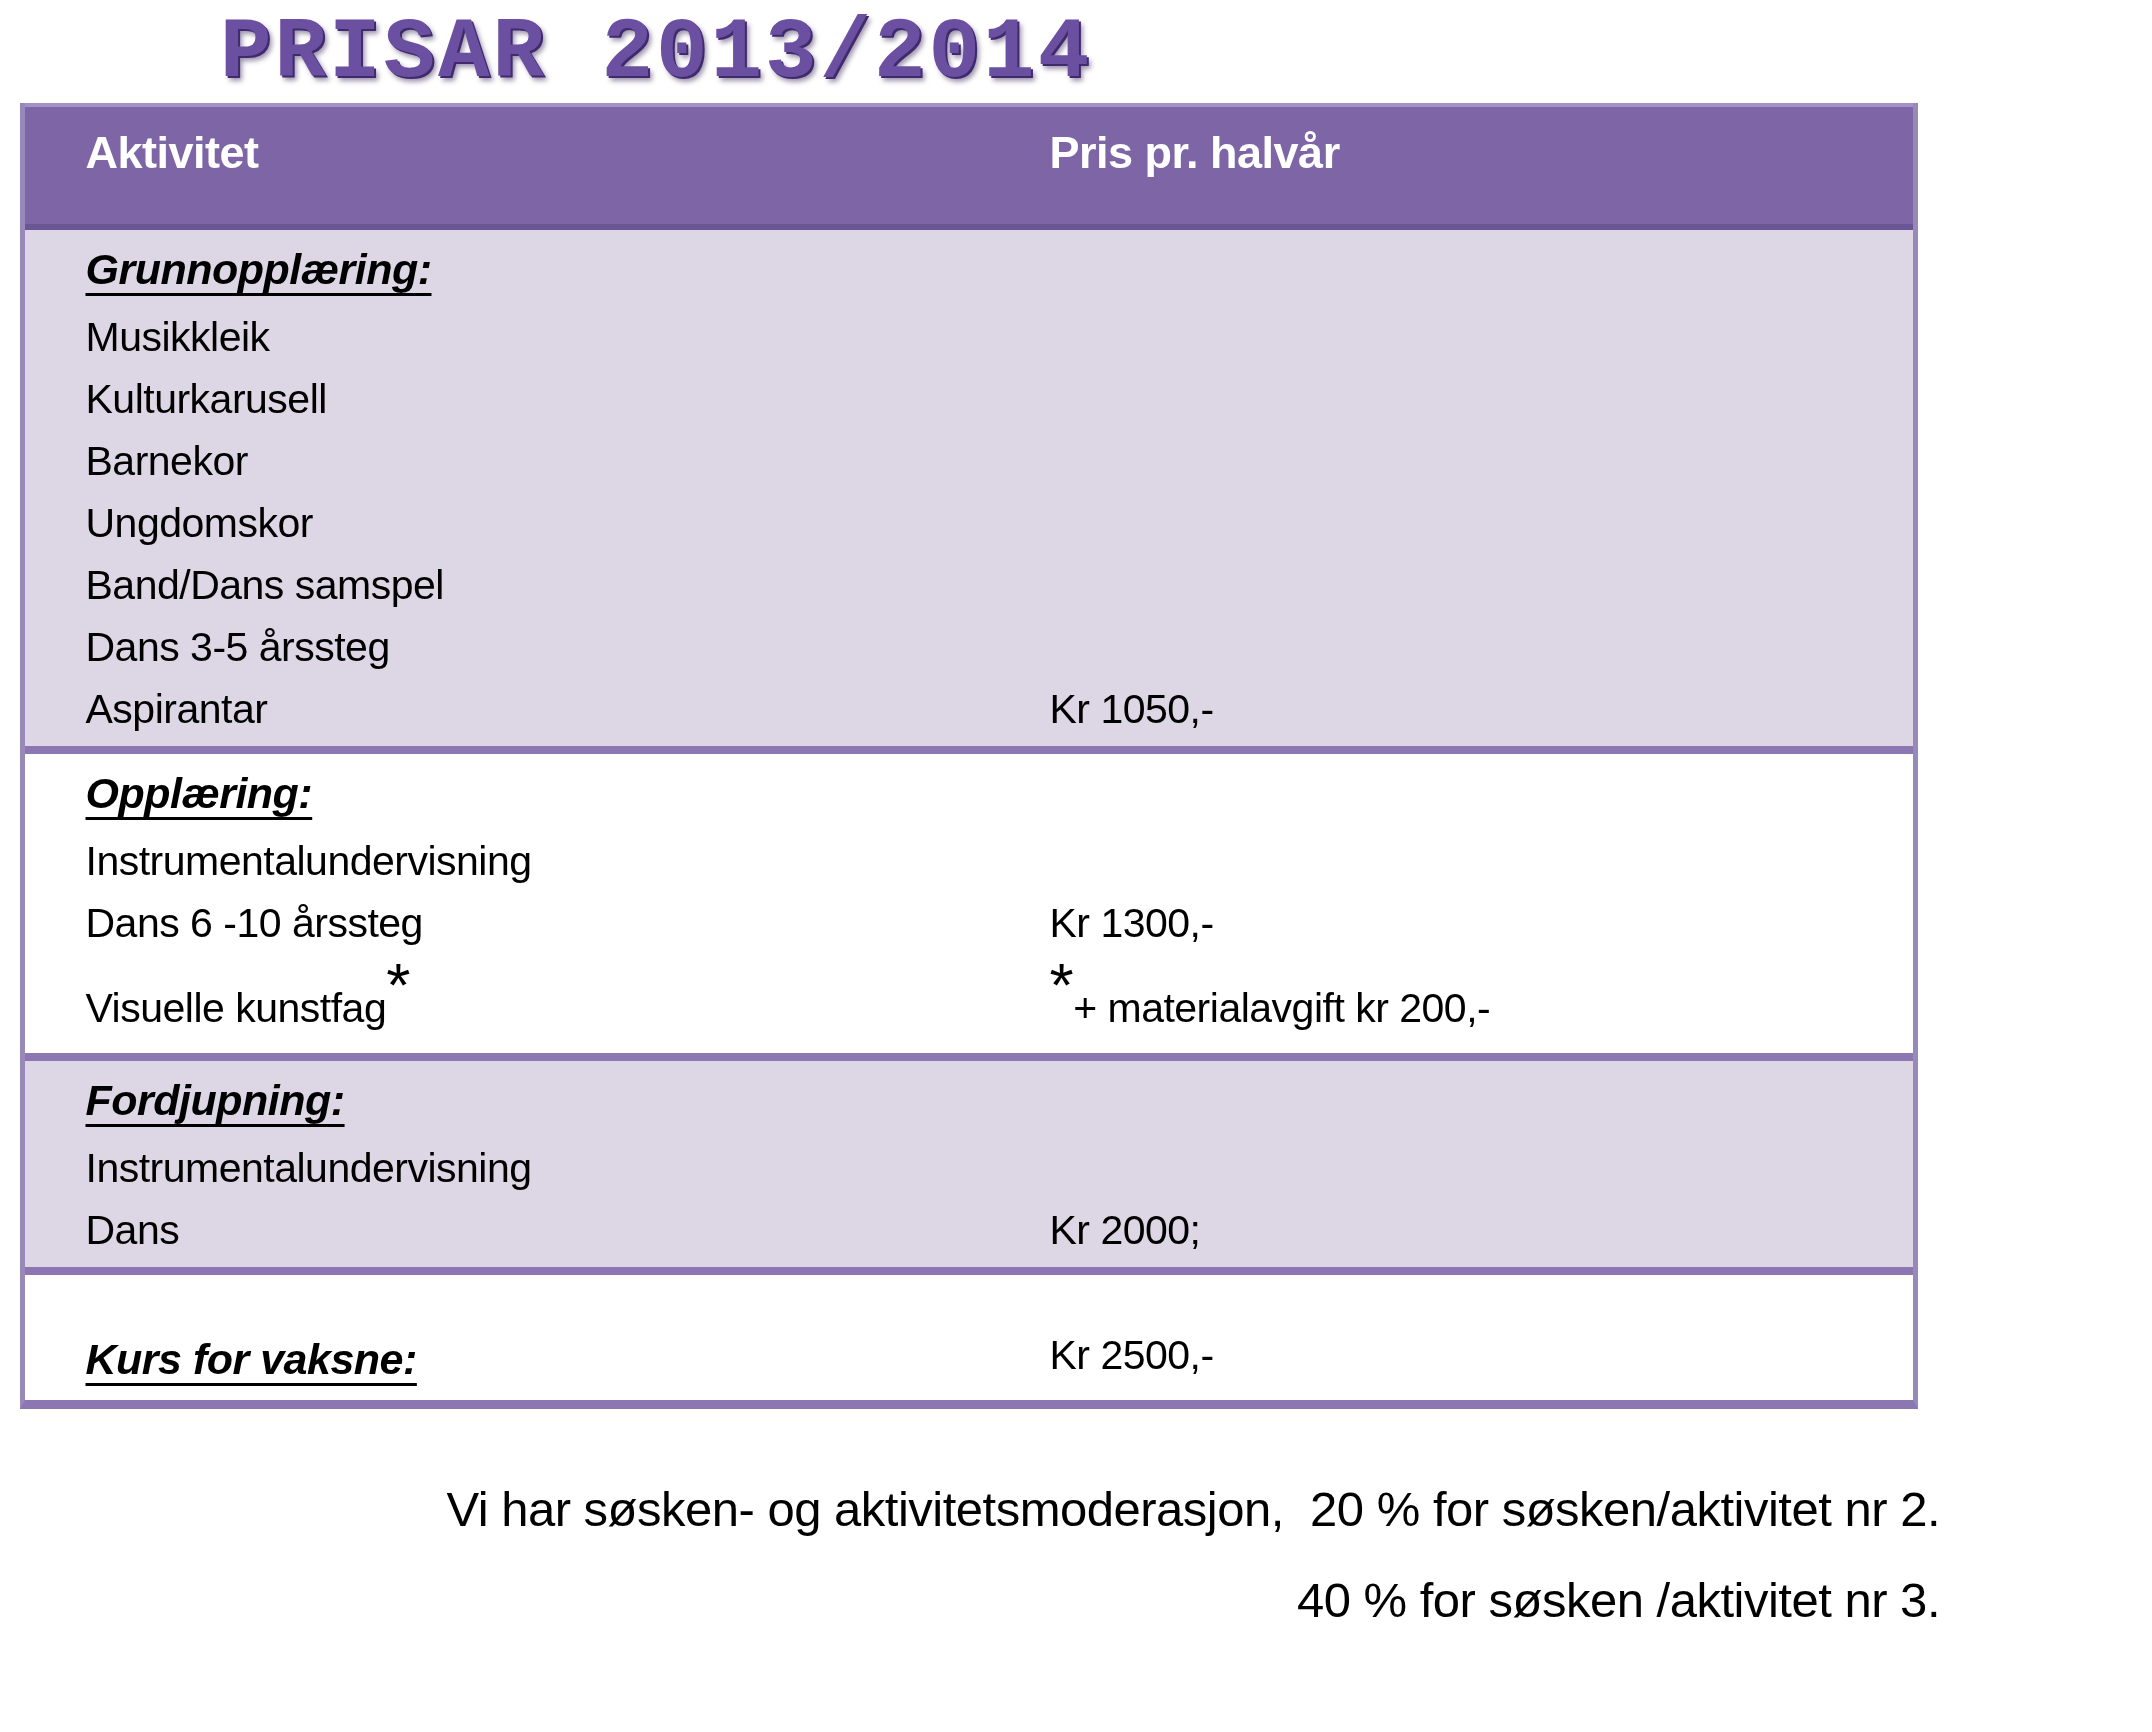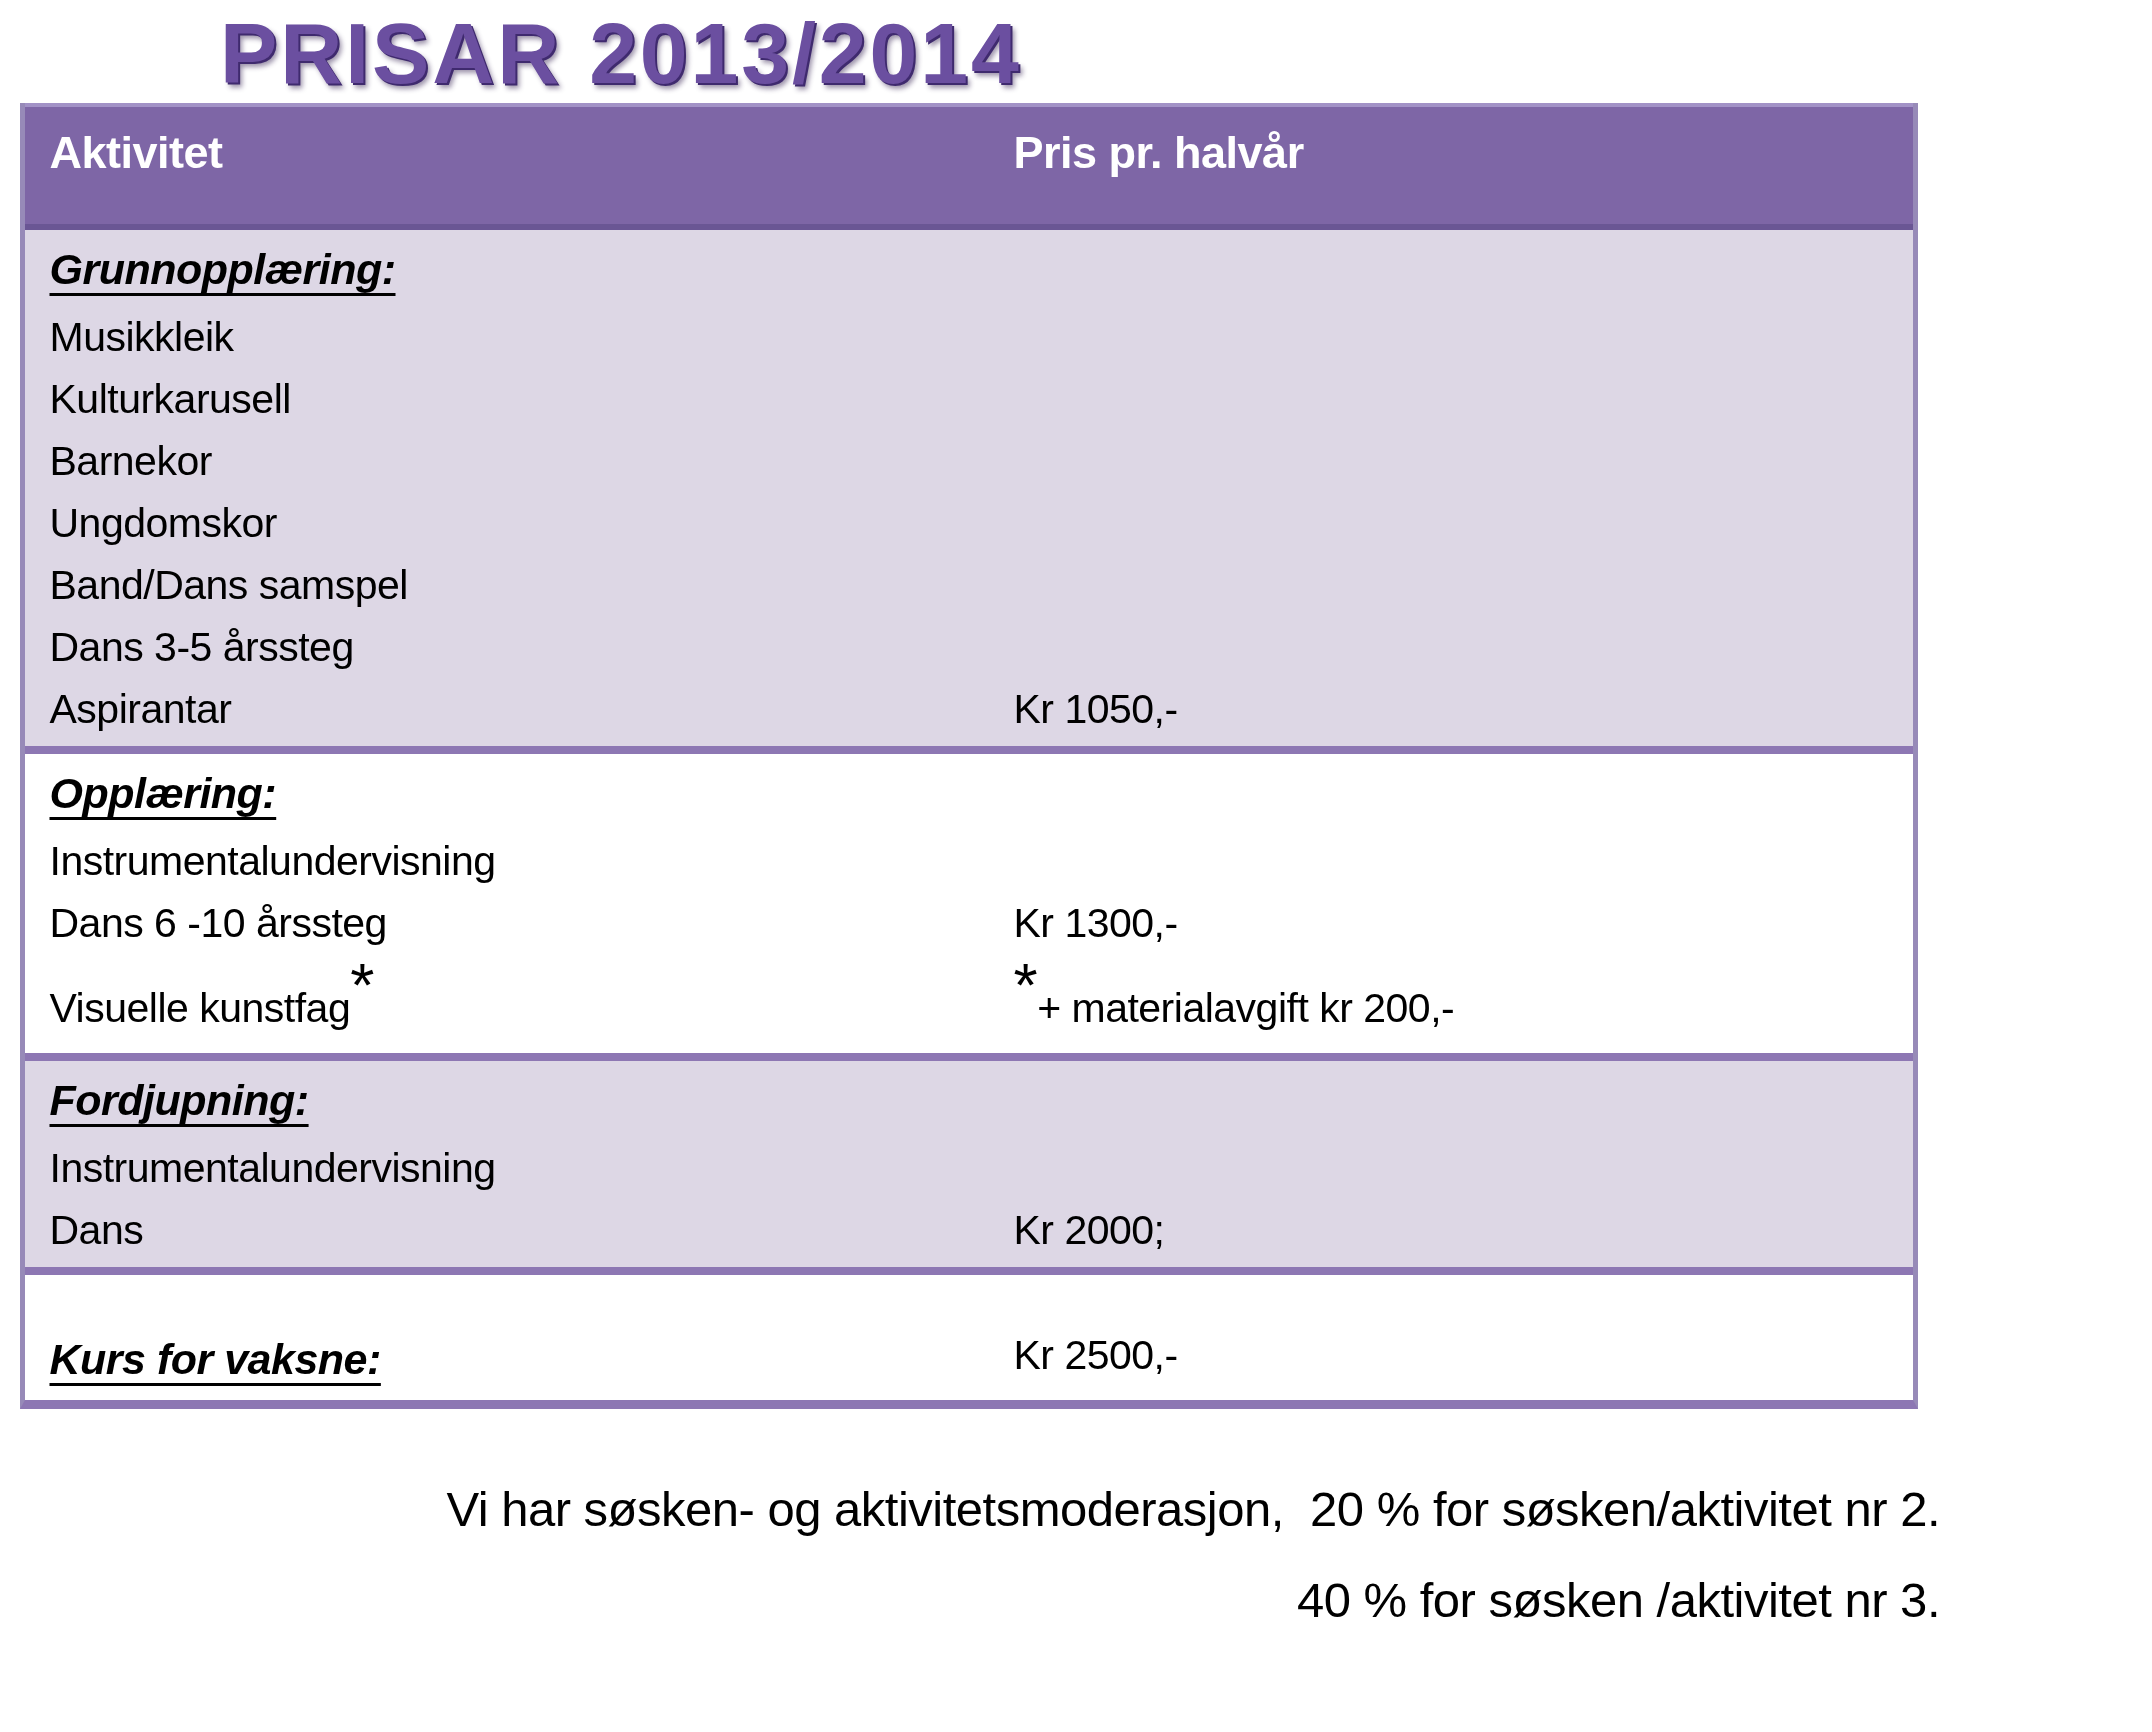--- a/index.html
+++ b/index.html
@@ -17,21 +17,21 @@
   body{
     width:2152px;height:1732px;
     background:#ffffff;
     font-family:"Liberation Sans", sans-serif;
     color:var(--body-text);
     position:relative;
     overflow:hidden;
   }
   .title{
     position:absolute;left:220px;top:3.9px;
-    font-family:Liberation Sans, sans-serif;
+    font-family:Liberation Mono, monospace;
     font-weight:bold;
     font-size:86px;
     letter-spacing:2.9px;
     white-space:nowrap;
     color:var(--title-purple);
     text-shadow:2px 2px 0 #3f2a6e, 3.9px 4.9px 4.9px rgba(40,20,70,0.45);
     z-index:6;
   }
   .title-reflection{
     position:absolute;left:220px;top:95px;height:45px;
@@ -67,21 +67,21 @@
   }
   .row.tall{margin-top:15.6px;line-height:78px;}
   .row.spacer{height:45px;}
   .heading{
     font-weight:bold;font-style:italic;font-size:43px;line-height:70px;
     text-decoration:underline;
     text-decoration-thickness:2.9px;
     text-underline-offset:8.8px;
   }
   .heading-row{margin-bottom:2px;gap:48px;}
-  .cell{white-space:nowrap;}
+  .cell{white-space:nowrap;margin-left:36px;}
   .ast{
     font-size:62px;line-height:0;vertical-align:15.6px;
     font-weight:normal;font-style:normal;text-decoration:none;
   }
   .footnote{
     position:absolute;top:1464px;right:212px;
     text-align:right;
     font-size:49px;line-height:91px;letter-spacing:-0.5px;
     white-space:nowrap;
     z-index:1;

